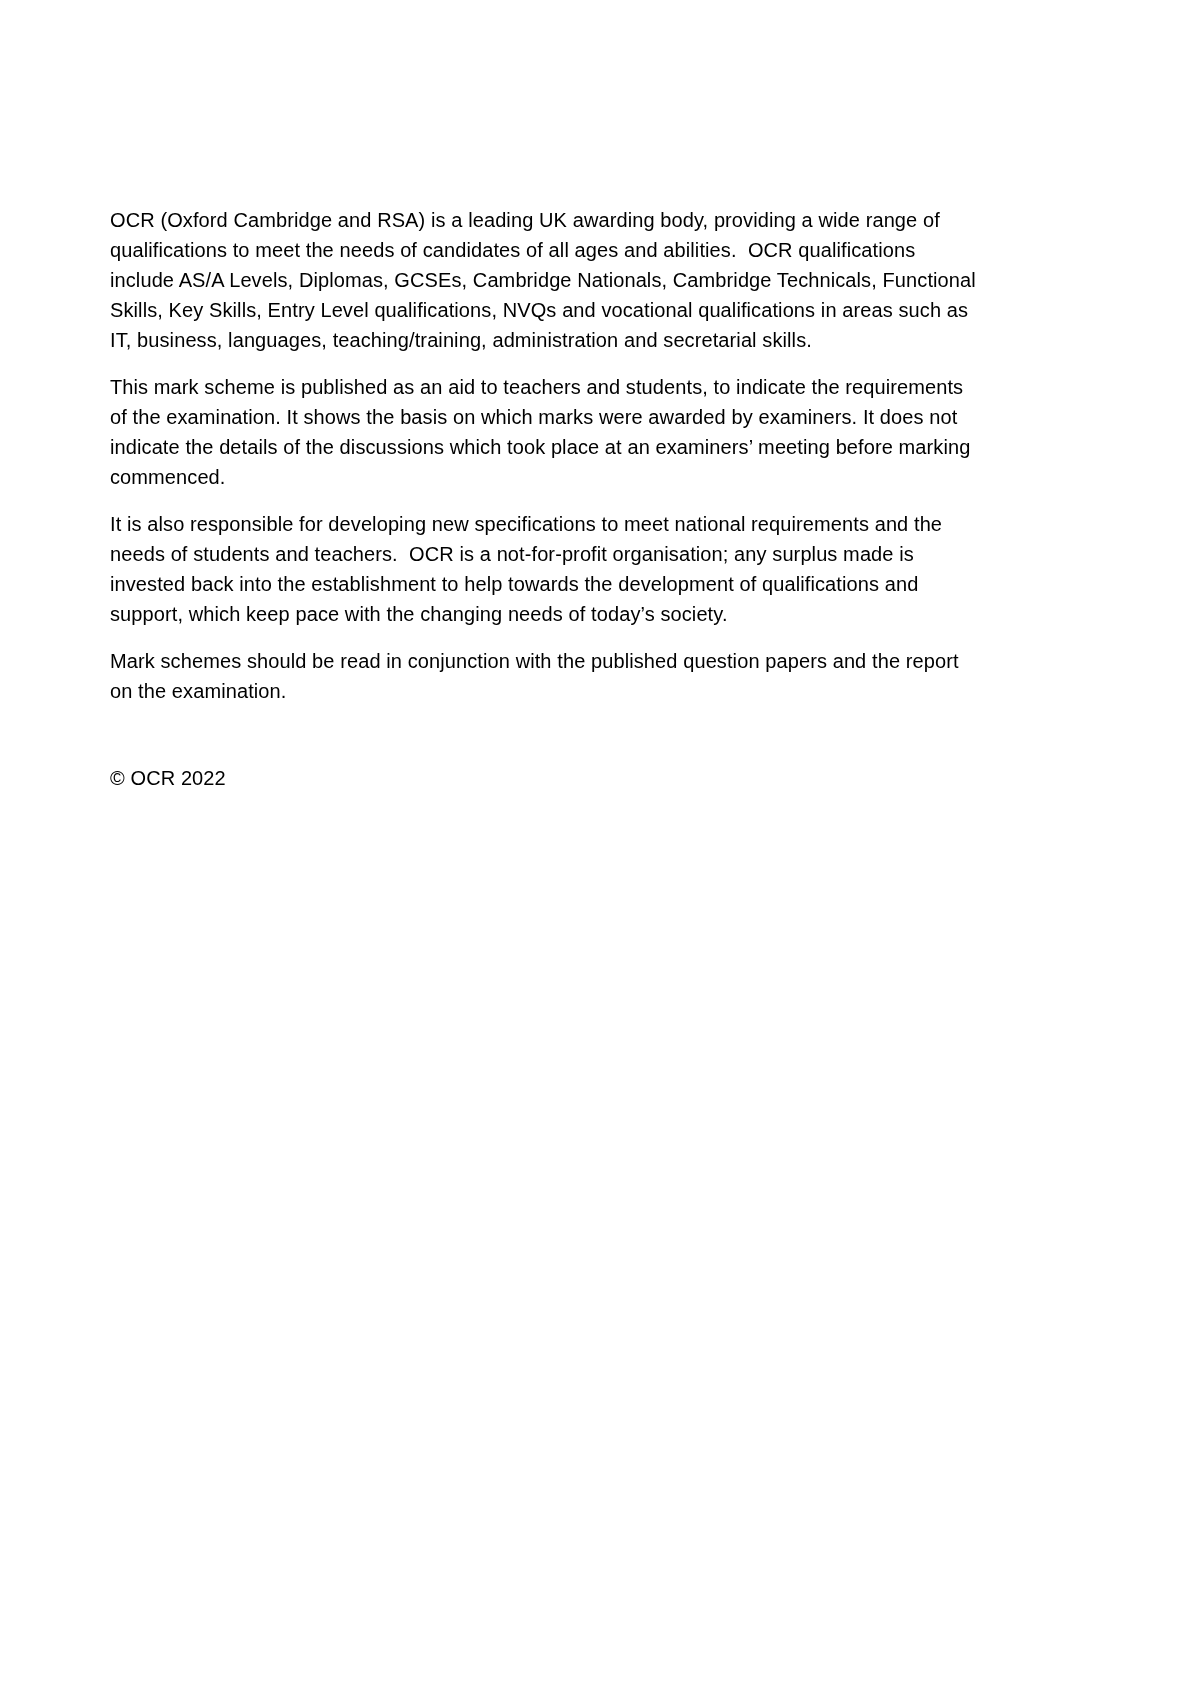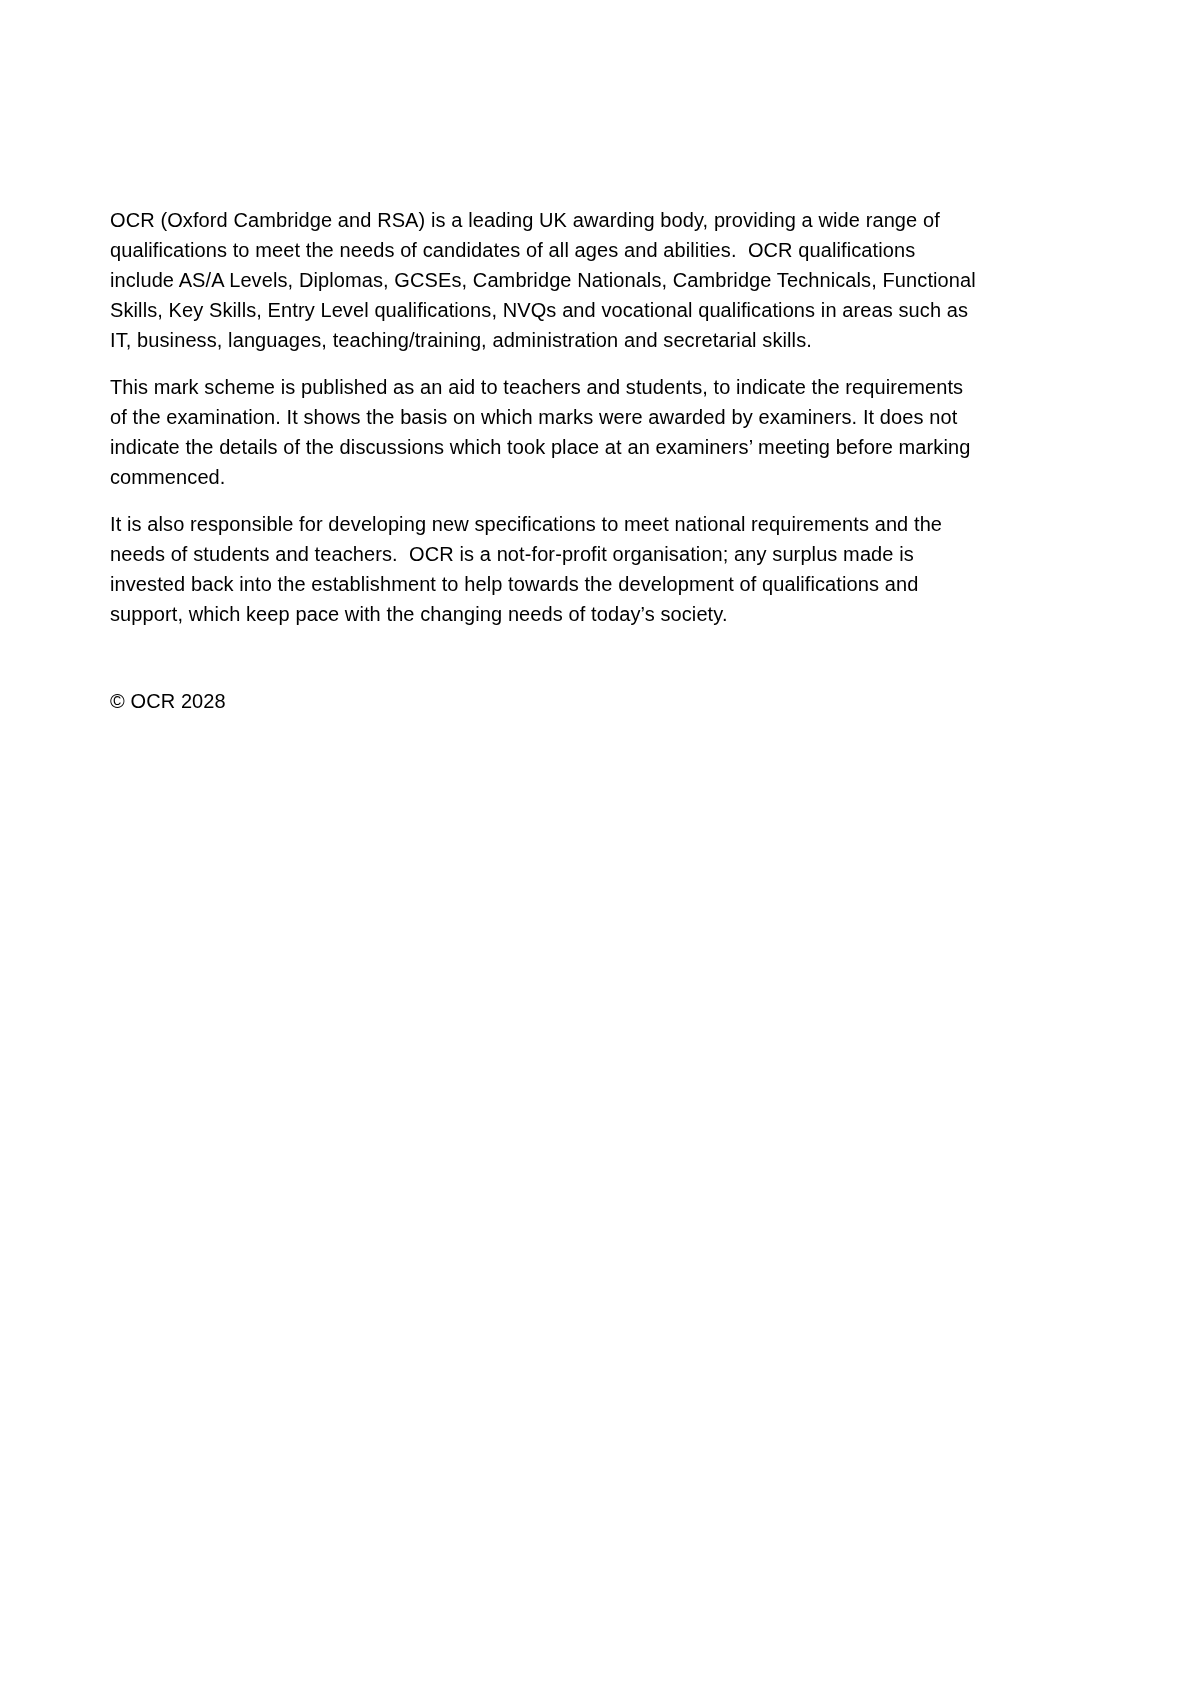--- a/index.html
+++ b/index.html
@@ -53,17 +53,18 @@
   }
 </style>
 </head>
 <body>
 
 <div class="page">
   <div class="body-text">
     <p>OCR (Oxford Cambridge and RSA) is a leading UK awarding body, providing a wide range of qualifications to meet the needs of candidates of all ages and abilities.  OCR qualifications include AS/A Levels, Diplomas, GCSEs, Cambridge Nationals, Cambridge Technicals, Functional Skills, Key Skills, Entry Level qualifications, NVQs and vocational qualifications in areas such as IT, business, languages, teaching/training, administration and secretarial skills.</p>
     <p>This mark scheme is published as an aid to teachers and students, to indicate the requirements of the examination. It shows the basis on which marks were awarded by examiners. It does not indicate the details of the discussions which took place at an examiners’ meeting before marking commenced.</p>
     <p>It is also responsible for developing new specifications to meet national requirements and the needs of students and teachers.  OCR is a not-for-profit organisation; any surplus made is invested back into the establishment to help towards the development of qualifications and support, which keep pace with the changing needs of today’s society.</p>
-    <p class="copyright">© OCR 2028</p>
+    <p>Mark schemes should be read in conjunction with the published question papers and the report on the examination.</p>
+    <p class="copyright">© OCR 2022</p>
   </div>
 
   <div class="footer">Oxford Cambridge and RSA Examinations</div>
 </div>
 
 </body></html>

